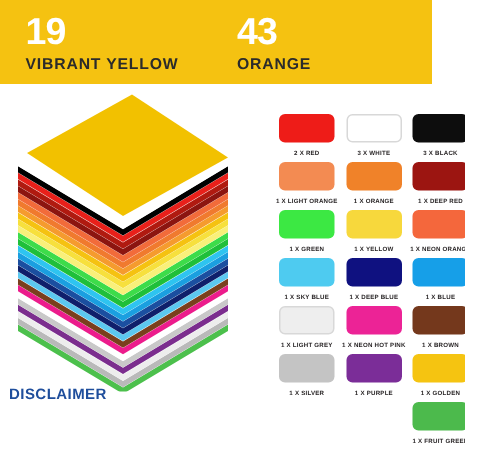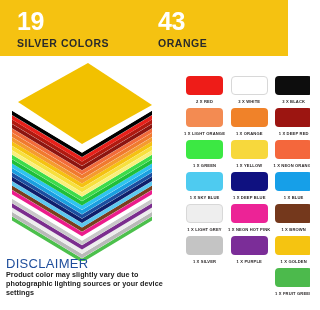--- a/index.html
+++ b/index.html
@@ -55,22 +55,22 @@
   .stack-svg { display: block; }
 
   
   .disclaimer {
     position: absolute;
     left: 6px;
     top: 259px;
     width: 174px;
   }
   .disc-title {
-    font-size: 13px;
-    font-weight: normal;
+    font-size: 10px;
+    font-weight: bold;
     color: #1f4e9c;
     letter-spacing: 0.3px;
     line-height: 10px;
   }
   .disc-body {
     font-size: 7.2px;
     font-weight: bold;
     color: #222222;
     line-height: 9.2px;
     letter-spacing: 0.05px;
@@ -115,21 +115,21 @@
     white-space: nowrap;
     text-align: center;
   }
 </style>
 </head>
 <body>
 
 <div class="header" style="background: rgb(245, 194, 17);">
   <div class="header-col left">
     <div class="hdr-num" style="color: rgb(255, 255, 255);">19</div>
-    <div class="hdr-label" style="color: rgb(43, 43, 43);">SILVER COLORS</div>
+    <div class="hdr-label" style="color: rgb(43, 43, 43);">VIBRANT YELLOW</div>
   </div>
   <div class="header-col right">
     <div class="hdr-num" style="color: rgb(255, 255, 255);">43</div>
     <div class="hdr-label" style="color: rgb(43, 43, 43);">ORANGE</div>
   </div>
 </div>
 
 <div class="stack-wrap">
   <svg class="stack-svg" width="182" height="205" viewBox="0 0 182 205">
     <g id="stack-edges">
@@ -159,21 +159,20 @@
         <polygon points="12,59.2 82,101.2 152,59.2 152,63.400000000000006 82,105.4 12,63.400000000000006" fill="#e8201a"></polygon>
         <polygon points="12,54.8 82,96.8 152,54.8 152,59 82,101 12,59" fill="#000000"></polygon>
         <polygon points="12,50.400000000000006 82,92.4 152,50.400000000000006 152,54.60000000000001 82,96.60000000000001 12,54.60000000000001" fill="#ffffff"></polygon>
       </g>
     <polygon id="top-sheet" points="88,7 152,49 82,88 18,46" fill="#f2c100"></polygon>
   </svg>
 </div>
 
 <div class="disclaimer">
   <div class="disc-title" style="color: rgb(31, 78, 156);">DISCLAIMER</div>
-  <div class="disc-body">Product color may slightly vary due to photographic lighting sources or your device settings</div>
 </div>
 
 <div class="grid" id="swatch-grid">
     <div class="cell">
       <div class="swatch" style="background: rgb(238, 28, 24);"></div>
       <div class="sw-label">2 X RED</div>
     </div>
     <div class="cell">
       <div class="swatch outlined" style="background: rgb(255, 255, 255);"></div>
       <div class="sw-label">3 X WHITE</div>

